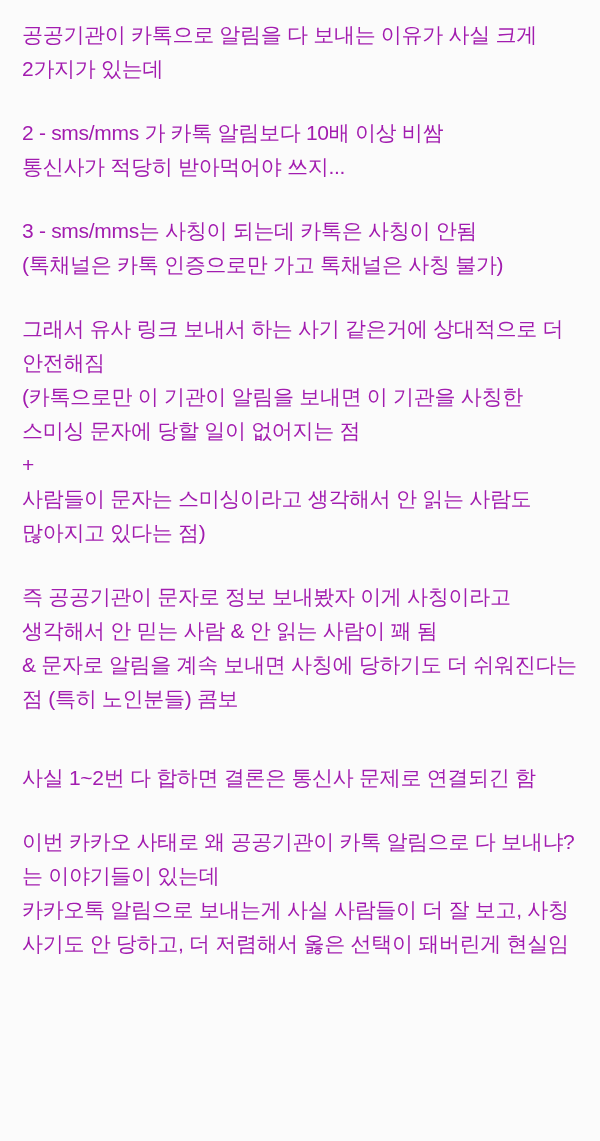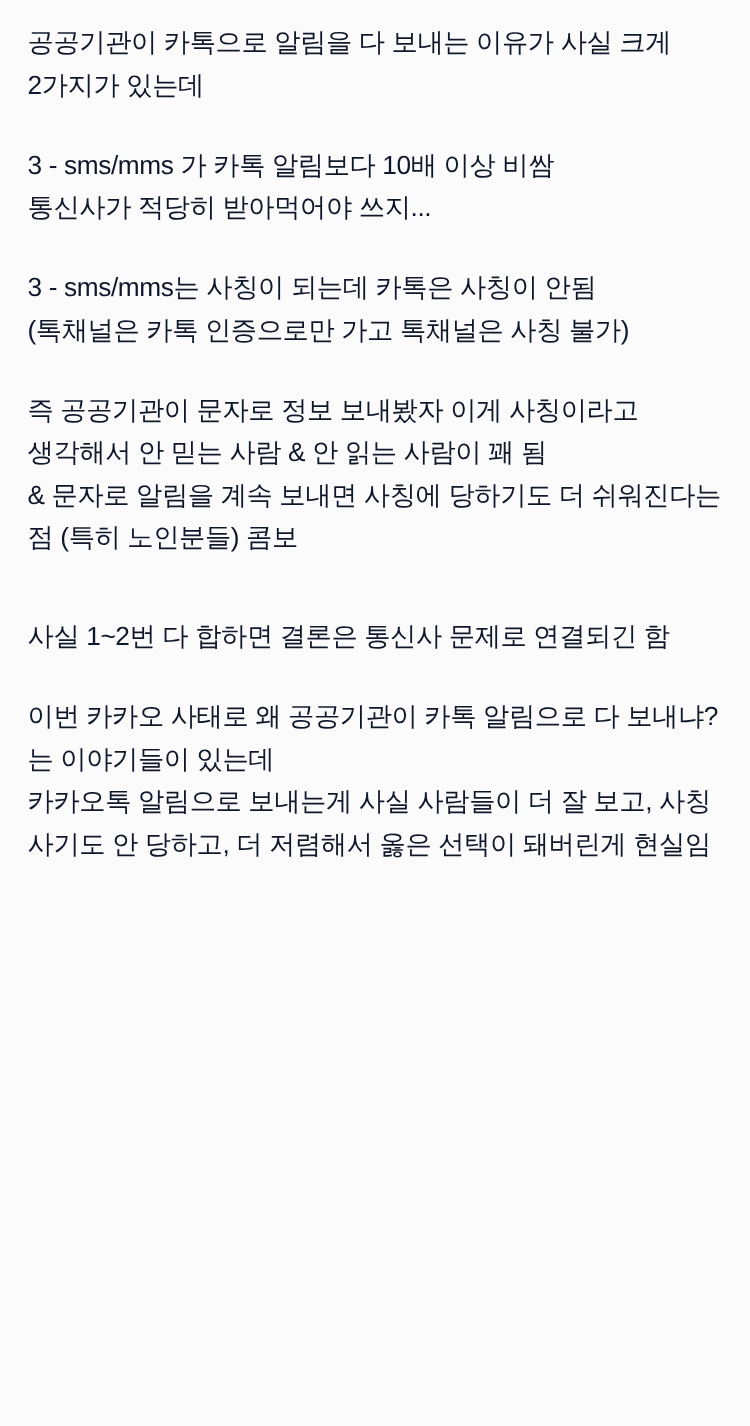--- a/index.html
+++ b/index.html
@@ -11,21 +11,21 @@
     height: 1141px;
     overflow: hidden;
     background: #fbfbfb;
     font-family: "Liberation Sans", sans-serif;
   }
   .post-body {
     box-sizing: border-box;
     width: 600px;
     height: 1141px;
     padding: 18px 22px 10px 22px;
-    color: #0f172a;
+    color: #a21caf;
     font-size: 21px;
     line-height: 34px;
     letter-spacing: -0.3px;
     overflow: hidden;
   }
   .post-body p {
     margin: 0 0 30px 0;
     white-space: pre-line; 
     word-break: keep-all;
   }
@@ -34,22 +34,26 @@
   }
   .post-body p:last-child {
     margin-bottom: 0;
   }
 </style>
 </head>
 <body>
 
 <div class="post-body">
   <p>공공기관이 카톡으로 알림을 다 보내는 이유가 사실 크게 2가지가 있는데</p>
-  <p>3 - sms/mms 가 카톡 알림보다 10배 이상 비쌈
+  <p>2 - sms/mms 가 카톡 알림보다 10배 이상 비쌈
 통신사가 적당히 받아먹어야 쓰지...</p>
   <p>3 - sms/mms는 사칭이 되는데 카톡은 사칭이 안됨
 (톡채널은 카톡 인증으로만 가고 톡채널은 사칭 불가)</p>
+  <p>그래서 유사 링크 보내서 하는 사기 같은거에 상대적으로 더 안전해짐
+(카톡으로만 이 기관이 알림을 보내면 이 기관을 사칭한 스미싱 문자에 당할 일이 없어지는 점
++
+사람들이 문자는 스미싱이라고 생각해서 안 읽는 사람도 많아지고 있다는 점)</p>
   <p>즉 공공기관이 문자로 정보 보내봤자 이게 사칭이라고 생각해서 안 믿는 사람 &amp; 안 읽는 사람이 꽤 됨
 &amp; 문자로 알림을 계속 보내면 사칭에 당하기도 더 쉬워진다는 점 (특히 노인분들) 콤보</p>
   <p class="gap-before">사실 1~2번 다 합하면 결론은 통신사 문제로 연결되긴 함</p>
   <p>이번 카카오 사태로 왜 공공기관이 카톡 알림으로 다 보내냐?는 이야기들이 있는데
 카카오톡 알림으로 보내는게 사실 사람들이 더 잘 보고, 사칭 사기도 안 당하고, 더 저렴해서 옳은 선택이 돼버린게 현실임</p>
 </div>
 
 </body></html>

